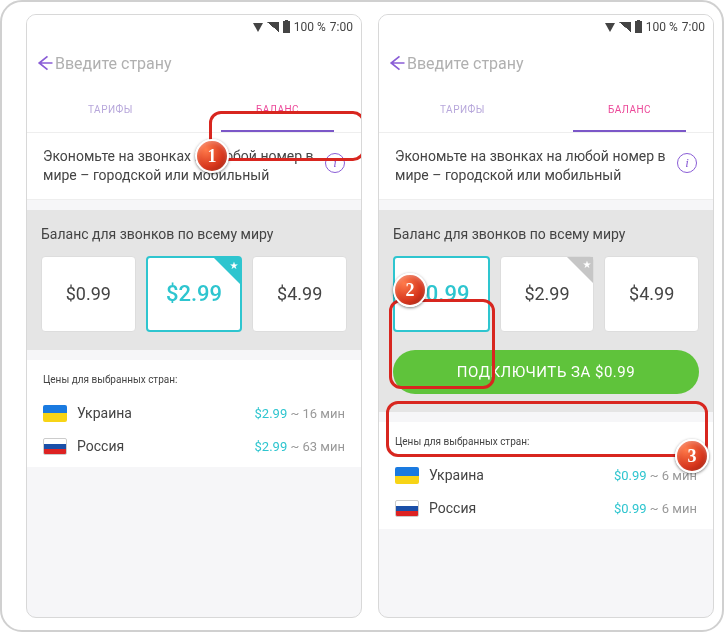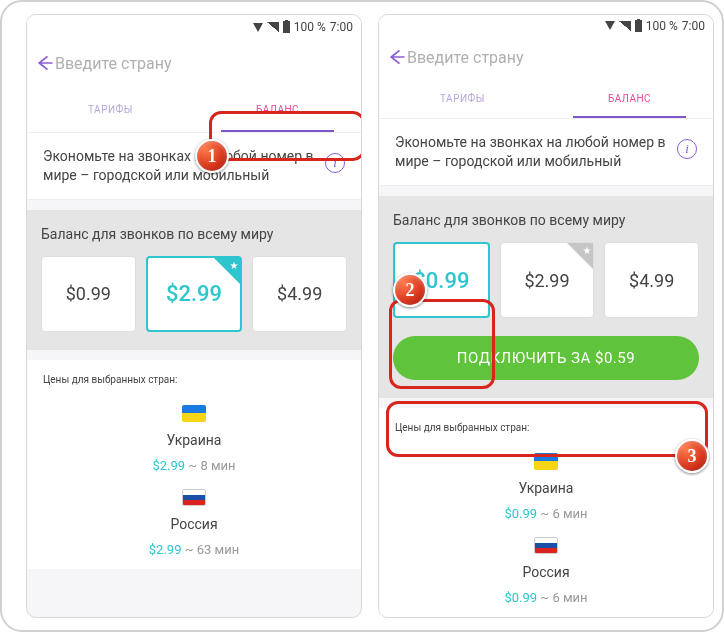--- a/index.html
+++ b/index.html
@@ -159,21 +159,20 @@
   
   .countries-card {
     background:#fff;
     margin-top:10px;
     padding:14px 16px 4px;
   }
   .countries-title { font-size:10px; color:#444; margin-bottom:12px; }
   .country-row {
     display:flex; align-items:center; gap:10px;
     padding:8px 0;
-    flex-direction:column;
   }
   .flag {
     width:24px;height:17px;border-radius:2px; flex-shrink:0; overflow:hidden;
   }
   .flag-ua { background:linear-gradient(to bottom,#1a7ae0 50%,#f7d416 50%); }
   .flag-ru { background:linear-gradient(to bottom,#fff 33%,#1a4fa8 33% 66%,#d22 66%); border:0.5px solid #ccc;}
   .country-name { flex:1; font-size:14px; color:#444;}
   .country-price { font-size:13px; color:#999; }
   .country-price .hl { color:#2ec5cf; }
   
@@ -245,21 +244,21 @@
         <div class="price-box">
             <span>$4.99</span>
           </div>
       </div>
     </div>
     <div class="countries-card">
       <div class="countries-title">Цены для выбранных стран:</div>
       <div class="country-row">
         <div class="flag flag-ua"></div>
         <div class="country-name">Украина</div>
-        <div class="country-price"><span class="hl">$2.99</span><span> ~ 8 мин</span></div>
+        <div class="country-price"><span class="hl">$2.99</span><span> ~ 16 мин</span></div>
       </div>
       <div class="country-row">
         <div class="flag flag-ru"></div>
         <div class="country-name">Россия</div>
         <div class="country-price"><span class="hl">$2.99</span><span> ~ 63 мин</span></div>
       </div>
     </div>
 
     <div class="callout" style="top:96px;left:182px;width:156px;height:50px;"></div>
     <div class="marker" style="top:124px;left:168px;">
@@ -304,21 +303,21 @@
         <div class="price-box">
           <span class="corner-tag grey"></span>
           <span class="corner-star">★</span>
           <span>$2.99</span>
         </div>
         <div class="price-box">
             <span>$4.99</span>
           </div>
       </div>
       <div class="cta-btn">
-          <span>ПОДКЛЮЧИТЬ ЗА $0.59</span>
+          <span>ПОДКЛЮЧИТЬ ЗА $0.99</span>
         </div>
     </div>
     <div class="countries-card">
       <div class="countries-title">Цены для выбранных стран:</div>
       <div class="country-row">
         <div class="flag flag-ua"></div>
         <div class="country-name">Украина</div>
         <div class="country-price"><span class="hl">$0.99</span><span> ~ 6 мин</span></div>
       </div>
       <div class="country-row">

